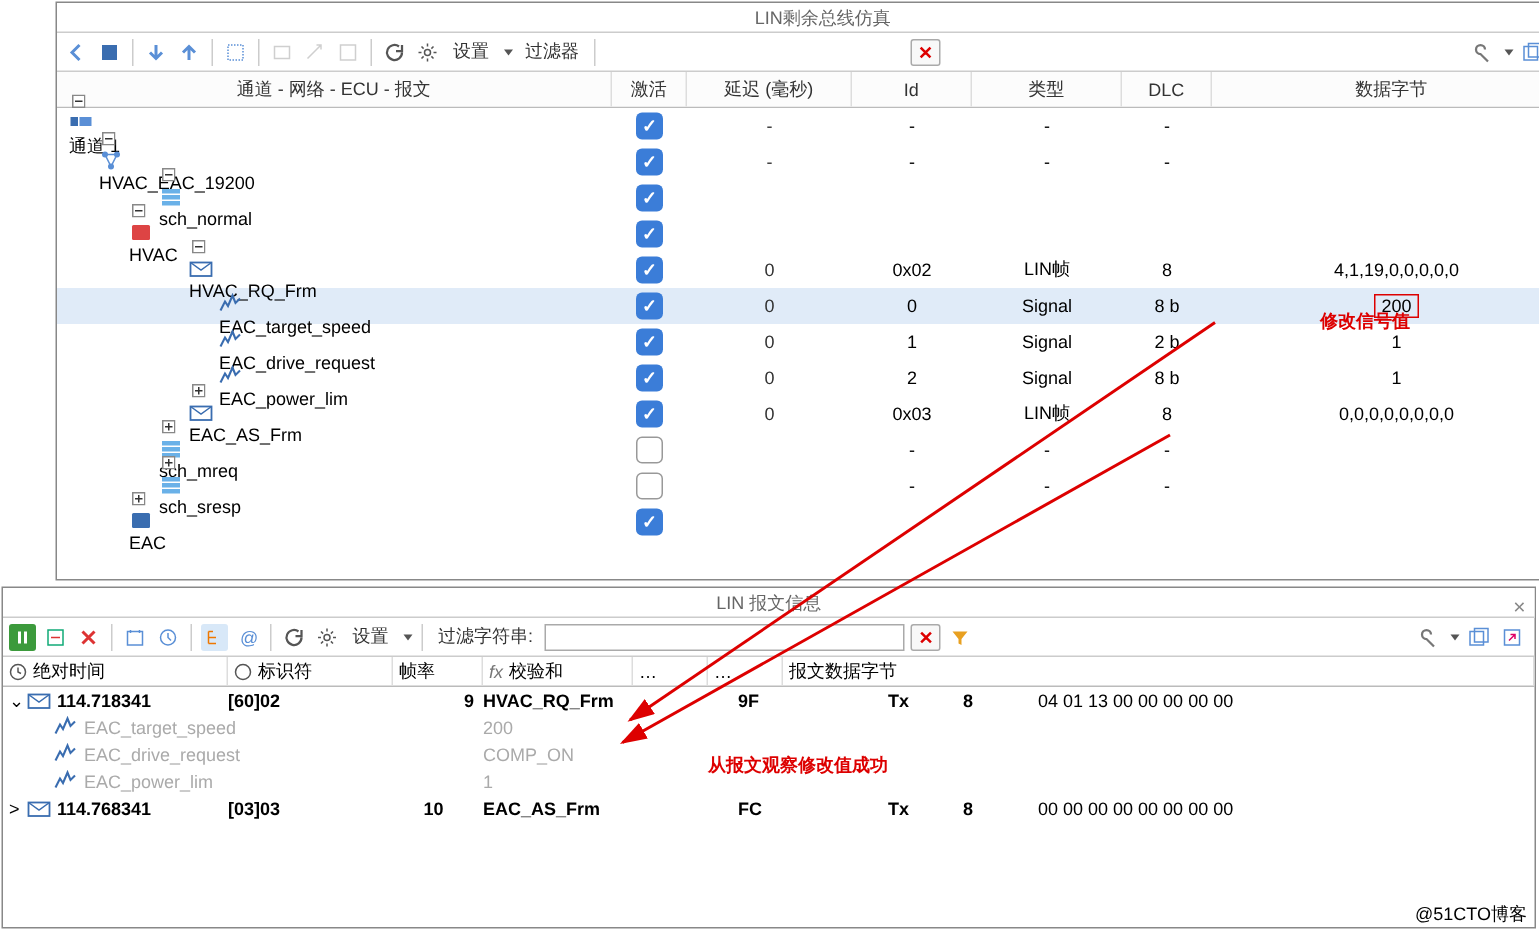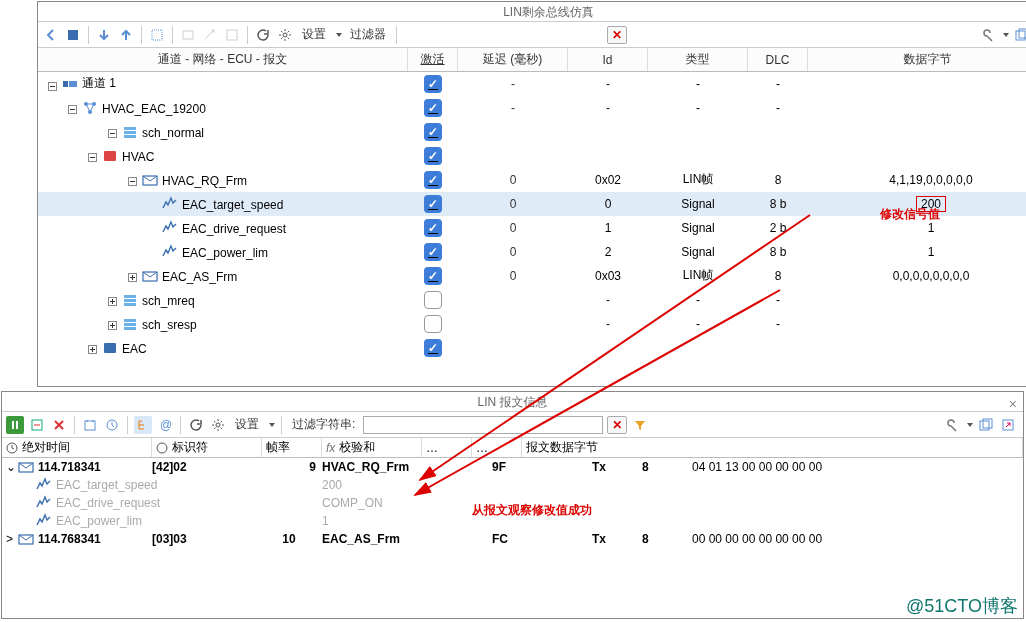--- a/index.html
+++ b/index.html
@@ -16,52 +16,52 @@
   .dropdown-arrow { border-left: 3px solid transparent; border-right: 3px solid transparent; border-top: 4px solid #555; display: inline-block; margin-left: 2px; }
   .xbtn { width: 20px; height: 18px; border: 1px solid #aaa; border-radius: 2px; display: inline-flex; align-items: center; justify-content: center; color: #d00; background: #f8f8f8; cursor: pointer; font-weight: bold; }
   .right-tools { position: absolute; right: 6px; display: flex; gap: 4px; align-items: center; }
   .header-row { height: 24px; border-bottom: 1px solid #bbb; display: flex; }
   .header-row > div { border-right: 1px solid #ddd; display: flex; align-items: center; justify-content: center; color: #333; font-weight: normal; background: #fcfcfc; }
   .tree-body { position: relative; }
   .row { height: 24px; display: flex; align-items: center; border-bottom: 1px solid transparent; }
   .row.hilite { background: #e0ebf8; }
   .cell { display: flex; align-items: center; }
   .cell.center { justify-content: center; }
-  .name-cell { display: flex; align-items: flex-end; padding-left: 4px; }
+  .name-cell { display: flex; align-items: flex-start; padding-left: 4px; flex-direction: column; }
   .exp { width: 12px; height: 12px; display: inline-flex; align-items: center; justify-content: center; cursor: pointer; margin-right: 4px; }
   .exp svg { width: 9px; height: 9px; }
   .icon { width: 16px; height: 16px; margin-right: 4px; display: inline-flex; align-items: center; justify-content: center; }
   .checkbox { width: 18px; height: 18px; border-radius: 4px; display: inline-flex; align-items: center; justify-content: center; }
   .checkbox.on { background: #3b7dd8; color: #fff; }
   .checkbox.off { border: 1.5px solid #999; background: #fff; }
   .checkbox.on::after { content: "✓"; font-size: 12px; font-weight: bold; }
   .dash { color: #333; }
   .val-box { border: 1.5px solid #d00; padding: 0 4px; min-width: 30px; text-align: left; display: inline-block; }
   .annot { color: #d00; font-weight: bold; position: absolute; }
   .lower .row { height: 18px; font-family: Consolas, monospace; font-size: 12px; }
   .lower .row .cell, .lower .row .name-cell { font-family: Consolas, monospace; }
   .dim { color: #aaa; }
   .col-chan { width: 370px; }
-  .col-act { width: 50px; text-decoration: underline; }
+  .col-act { width: 50px; }
   .col-delay { width: 110px; }
   .col-id { width: 80px; }
   .col-type { width: 100px; }
   .col-dlc { width: 60px; }
   .col-data { width: 240px; justify-content: center; }
   .hdr2 { display: flex; height: 20px; border-bottom: 1px solid #bbb; }
   .hdr2 > div { display: flex; align-items: center; gap: 4px; padding-left: 4px; border-right: 1px solid #ddd; }
   .c2-time { width: 150px; }
   .c2-id { width: 110px; }
   .c2-rate { width: 60px; }
   .c2-name { width: 170px; }
   .c2-chk { width: 100px; }
   .c2-dir { width: 50px; }
   .c2-dlc { width: 50px; }
   .c2-data { flex: 1; }
-  .watermark { position: absolute; right: 8px; bottom: 4px; color: #0f766e; font-size: 18px; }
+  .watermark { position: absolute; right: 8px; bottom: 4px; color: #000000; font-size: 12px; }
   svg line.arrow { stroke: #d00; stroke-width: 2; }
 </style>
 </head>
 <body>
 
 <div class="pane" style="left:1px; top:1px; width:1023px; height:386px;margin-left:36px;">
   <div class="titlebar">
     <span class="txt">LIN剩余总线仿真</span>
     <span class="close">×</span>
   </div>
@@ -691,21 +691,21 @@
           <span style="width:12px;display:inline-block">⌄</span>
           <span class="icon">
             <svg width="16" height="16">
               <rect x="1" y="4" width="14" height="9" fill="none" stroke="#3a6db0" stroke-width="1.2"></rect>
               <path d="M1 4 l7 5 l7-5" fill="none" stroke="#3a6db0"></path>
             </svg>
           </span>
           <b>114.718341</b>
         </div>
         <div class="cell c2-id">
-          <b>[42]02</b>
+          <b>[60]02</b>
         </div>
         <div class="cell c2-rate" style="justify-content:flex-end;padding-right:6px">
           <b>9</b>
         </div>
         <div class="cell c2-name">
           <b>HVAC_RQ_Frm</b>
         </div>
         <div class="cell c2-chk">
           <b>9F</b>
         </div>

